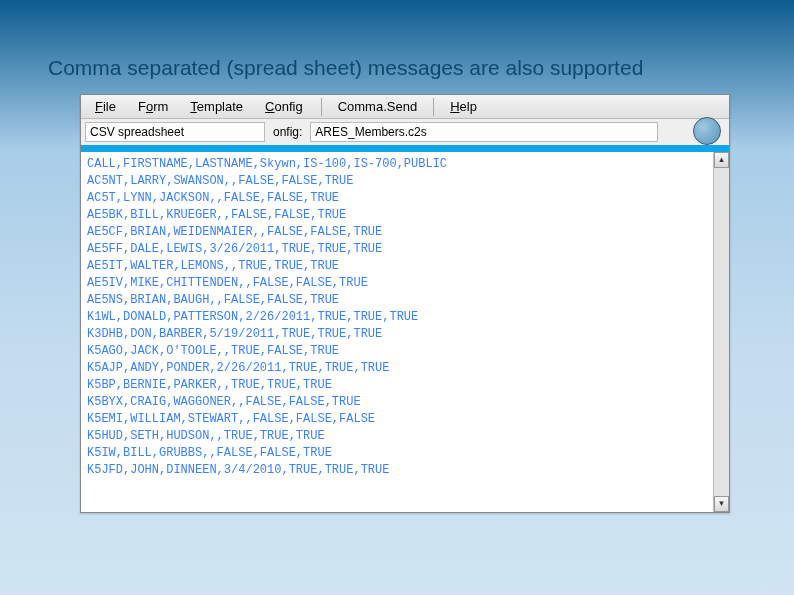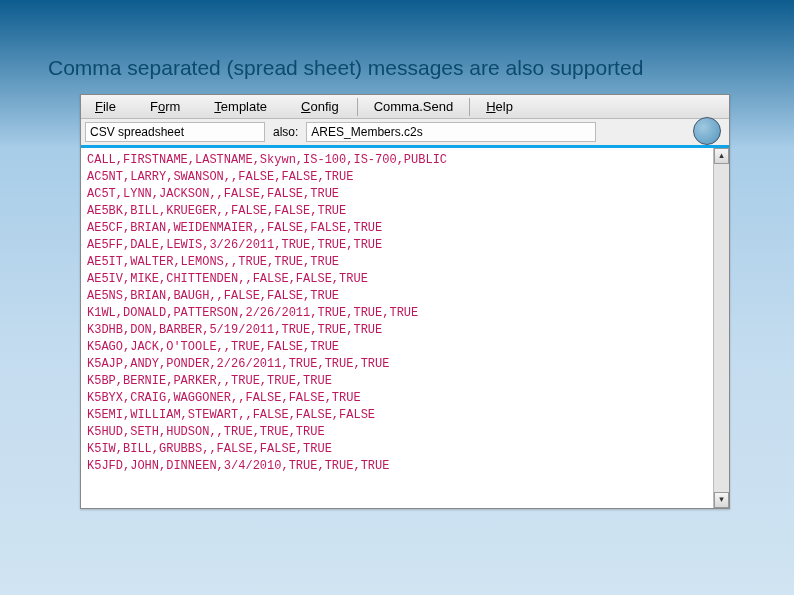--- a/index.html
+++ b/index.html
@@ -31,56 +31,56 @@
     display: flex;
     align-items: center;
     background: linear-gradient(#f4f4f4,#e0e0e0);
     border-bottom: 1px solid #bbb;
     font-size: 13px;
     padding: 2px 4px;
     gap: 2px;
   }
   .menu-group {
     display: flex;
-    gap: 18px;
+    gap: 6px;
     align-items: flex-start;
     padding: 0 2px;
   }
   .menu-sep {
     width: 1px;
     height: 18px;
     background: #aaa;
     margin: 0 6px;
   }
   .menu-item {
     padding: 2px 8px;
     cursor: default;
   }
   .underline { text-decoration: underline; }
   .infobar {
     display: flex;
     align-items: center;
     background: #efefef;
-    border-bottom: 3px solid #0ea5e9;
+    border-bottom: 7px solid #0ea5e9;
     padding: 3px 4px;
     gap: 6px;
     position: relative;
   }
   .info-field {
     background: #fdfdfd;
     border: 1px solid #bbb;
     height: 20px;
     font-size: 12px;
     padding: 1px 4px;
     display: flex;
     align-items: center;
   }
   .info-type { width: 180px; }
   .info-label { font-size: 12px; padding: 0 2px; }
-  .info-file { width: 290px; }
+  .info-file { width: 348px; }
   .circle-btn {
     width: 28px;
     height: 28px;
     border-radius: 50%;
     background: radial-gradient(circle at 35% 35%, #a0c8e0, #6aa5c8 70%, #4a85a8);
     border: 1px solid #456;
     position: absolute;
     right: 8px;
     top: -2px;
   }
@@ -110,21 +110,21 @@
   .content {
     flex: 1;
     background: #fff;
     height: 360px;
     overflow: hidden;
     font-family: "Courier New", monospace;
     font-size: 12px;
     line-height: 17px;
     padding: 4px 2px 4px 6px;
     white-space: pre;
-    color: #be185d;
+    color: #3b82f6;
   }
   .scrollbar {
     width: 16px;
     background: #e4e4e4;
     border-left: 1px solid #bbb;
     display: flex;
     flex-direction: column;
     justify-content: space-between;
   }
   .sb-btn {
@@ -153,21 +153,21 @@
       <span class="menu-item"><span class="underline">C</span>onfig</span>
     </div>
     <span class="menu-sep"></span>
     <span class="menu-item">Comma.Send</span>
     <span class="menu-sep"></span>
     <span class="menu-item"><span class="underline">H</span>elp</span>
   </div>
 
   <div class="infobar">
     <div class="info-field info-type">CSV spreadsheet</div>
-    <span class="info-label">also:</span>
+    <span class="info-label">onfig:</span>
     <div class="info-field info-file">ARES_Members.c2s</div>
     <div class="circle-btn"></div>
   </div>
 
 
   <div class="content-wrap">
     <div class="content" id="csv-content"><span class="csv-line">CALL,FIRSTNAME,LASTNAME,Skywn,IS-100,IS-700,PUBLIC</span><span class="csv-line">AC5NT,LARRY,SWANSON,,FALSE,FALSE,TRUE</span><span class="csv-line">AC5T,LYNN,JACKSON,,FALSE,FALSE,TRUE</span><span class="csv-line">AE5BK,BILL,KRUEGER,,FALSE,FALSE,TRUE</span><span class="csv-line">AE5CF,BRIAN,WEIDENMAIER,,FALSE,FALSE,TRUE</span><span class="csv-line">AE5FF,DALE,LEWIS,3/26/2011,TRUE,TRUE,TRUE</span><span class="csv-line">AE5IT,WALTER,LEMONS,,TRUE,TRUE,TRUE</span><span class="csv-line">AE5IV,MIKE,CHITTENDEN,,FALSE,FALSE,TRUE</span><span class="csv-line">AE5NS,BRIAN,BAUGH,,FALSE,FALSE,TRUE</span><span class="csv-line">K1WL,DONALD,PATTERSON,2/26/2011,TRUE,TRUE,TRUE</span><span class="csv-line">K3DHB,DON,BARBER,5/19/2011,TRUE,TRUE,TRUE</span><span class="csv-line">K5AGO,JACK,O'TOOLE,,TRUE,FALSE,TRUE</span><span class="csv-line">K5AJP,ANDY,PONDER,2/26/2011,TRUE,TRUE,TRUE</span><span class="csv-line">K5BP,BERNIE,PARKER,,TRUE,TRUE,TRUE</span><span class="csv-line">K5BYX,CRAIG,WAGGONER,,FALSE,FALSE,TRUE</span><span class="csv-line">K5EMI,WILLIAM,STEWART,,FALSE,FALSE,FALSE</span><span class="csv-line">K5HUD,SETH,HUDSON,,TRUE,TRUE,TRUE</span><span class="csv-line">K5IW,BILL,GRUBBS,,FALSE,FALSE,TRUE</span><span class="csv-line">K5JFD,JOHN,DINNEEN,3/4/2010,TRUE,TRUE,TRUE</span></div>
     <div class="scrollbar">
       <div class="sb-btn">▴</div>
       <div class="sb-btn">▾</div>

